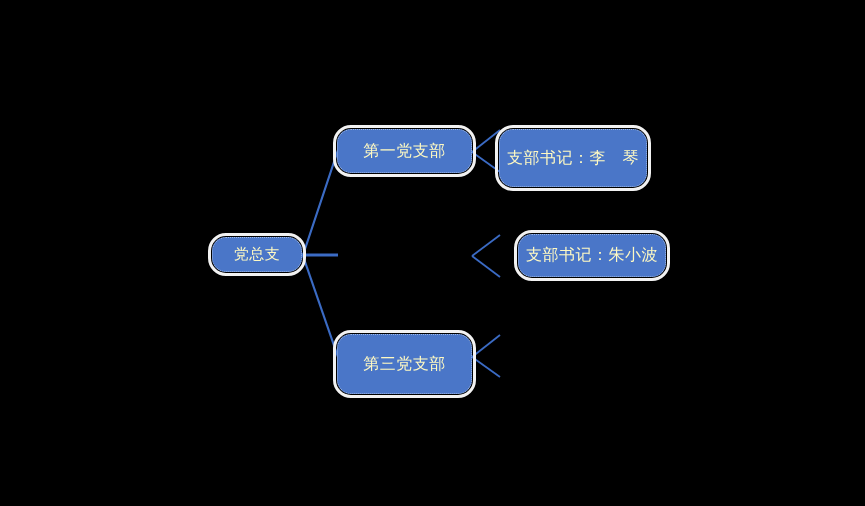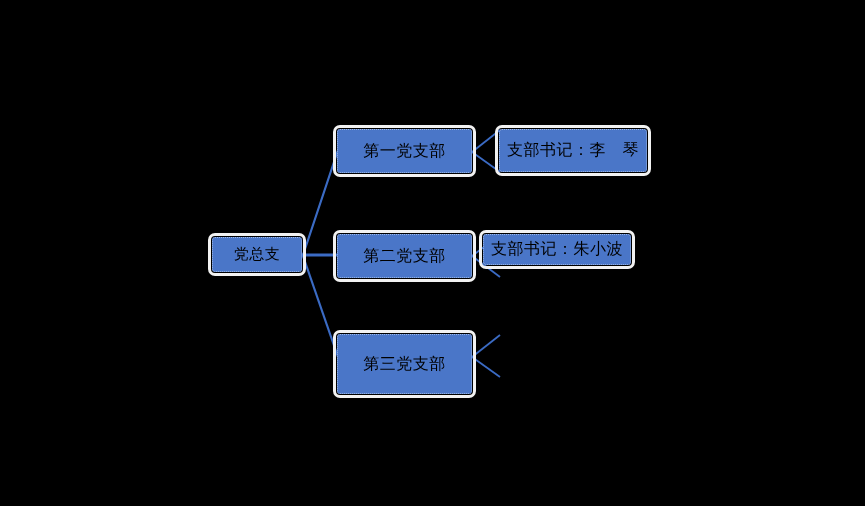--- a/index.html
+++ b/index.html
@@ -24,39 +24,39 @@
     position: absolute;
     left: 0;
     top: 0;
     width: 865px;
     height: 506px;
   }
   .node {
     position: absolute;
     box-sizing: border-box;
     background: #4a76c8;
-    border-radius: 3px;
+    border-radius: 14px;
     border: 1px dotted #9fb9e6;
     outline: 3px solid #f2f2f2;
     outline-offset: 1px;
     display: flex;
     align-items: center;
     justify-content: center;
-    color: #000000;
+    color: #fef9c3;
     font-size: 16px;
     letter-spacing: 0.5px;
     white-space: pre;
     z-index: 2;
   }
   .node.root      { left: 212px; top: 237px; width: 90px;  height: 35px; }
   .node.branch-0  { left: 337px; top: 129px; width: 135px; height: 44px; }
   .node.branch-1  { left: 337px; top: 234px; width: 135px; height: 44px; }
   .node.branch-2  { left: 337px; top: 334px; width: 135px; height: 60px; }
-  .node.leaf-0    { left: 499px; top: 129px; width: 148px; height: 43px; font-family: Liberation Serif, serif; }
-  .node.leaf-1    { left: 483px; top: 234px; width: 148px; height: 31px; }
+  .node.leaf-0    { left: 499px; top: 129px; width: 148px; height: 58px; font-family: Liberation Serif, serif; }
+  .node.leaf-1    { left: 518px; top: 234px; width: 148px; height: 43px; }
   .node.leaf-2    { left: 499px; top: 334px; width: 148px; height: 43px; }
   .node.root      { font-size: 15px; }
 </style>
 </head>
 <body>
 
 <div id="canvas">
 
   <svg id="connectors" viewBox="0 0 865 506" width="865" height="506" xmlns="http://www.w3.org/2000/svg">
 
@@ -74,23 +74,20 @@
     <line x1="472" y1="357" x2="500" y2="377" stroke="#3b6bc4" stroke-width="1.8"></line>
   </svg>
 
   <div class="node root">
     <span>党总支</span>
   </div>
 
   <div class="node branch-0">
     <span>第一党支部</span>
   </div>
-  <div class="node branch-1">
-    <span>第二党支部</span>
-  </div>
   <div class="node branch-2">
     <span>第三党支部</span>
   </div>
 
   <div class="node leaf-0">
     <span>支部书记：李　琴</span>
   </div>
   <div class="node leaf-1">
     <span>支部书记：朱小波</span>
   </div>

